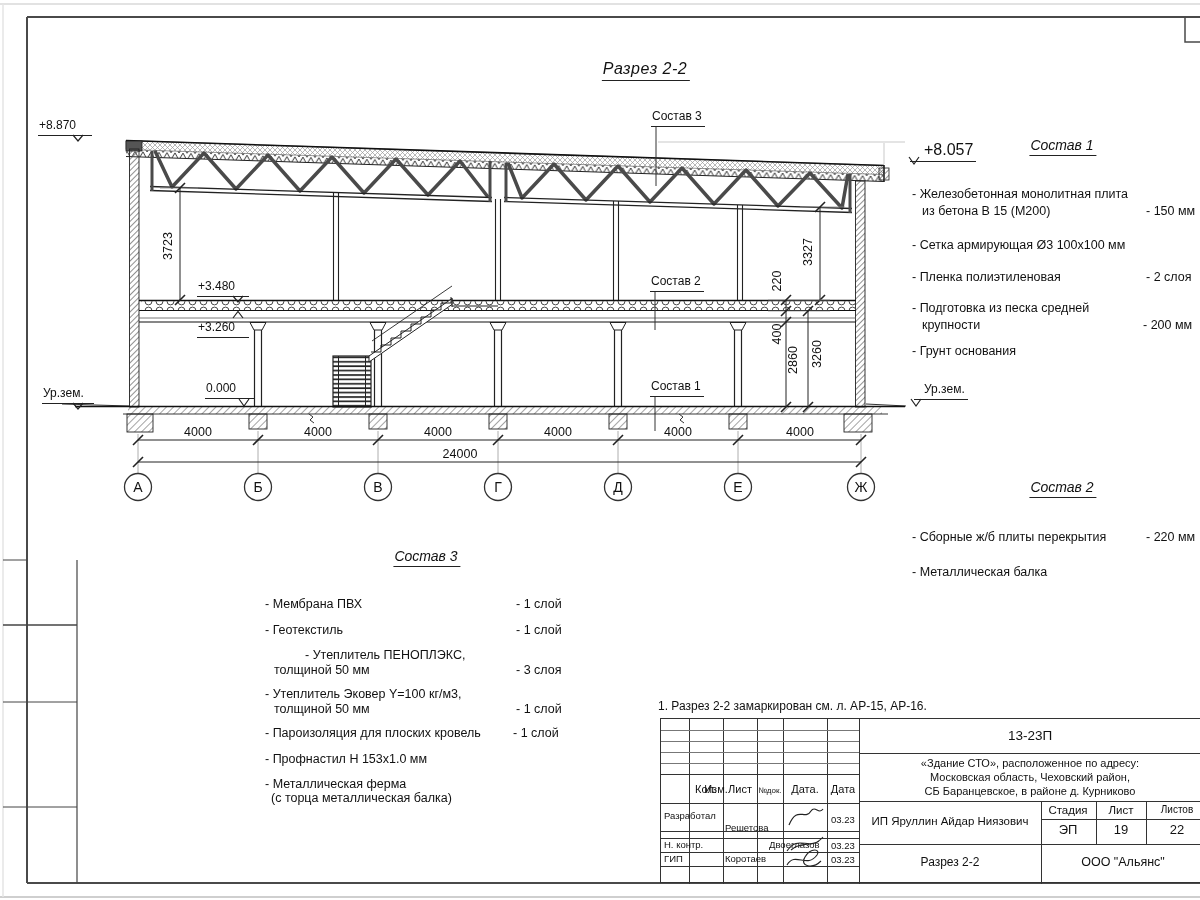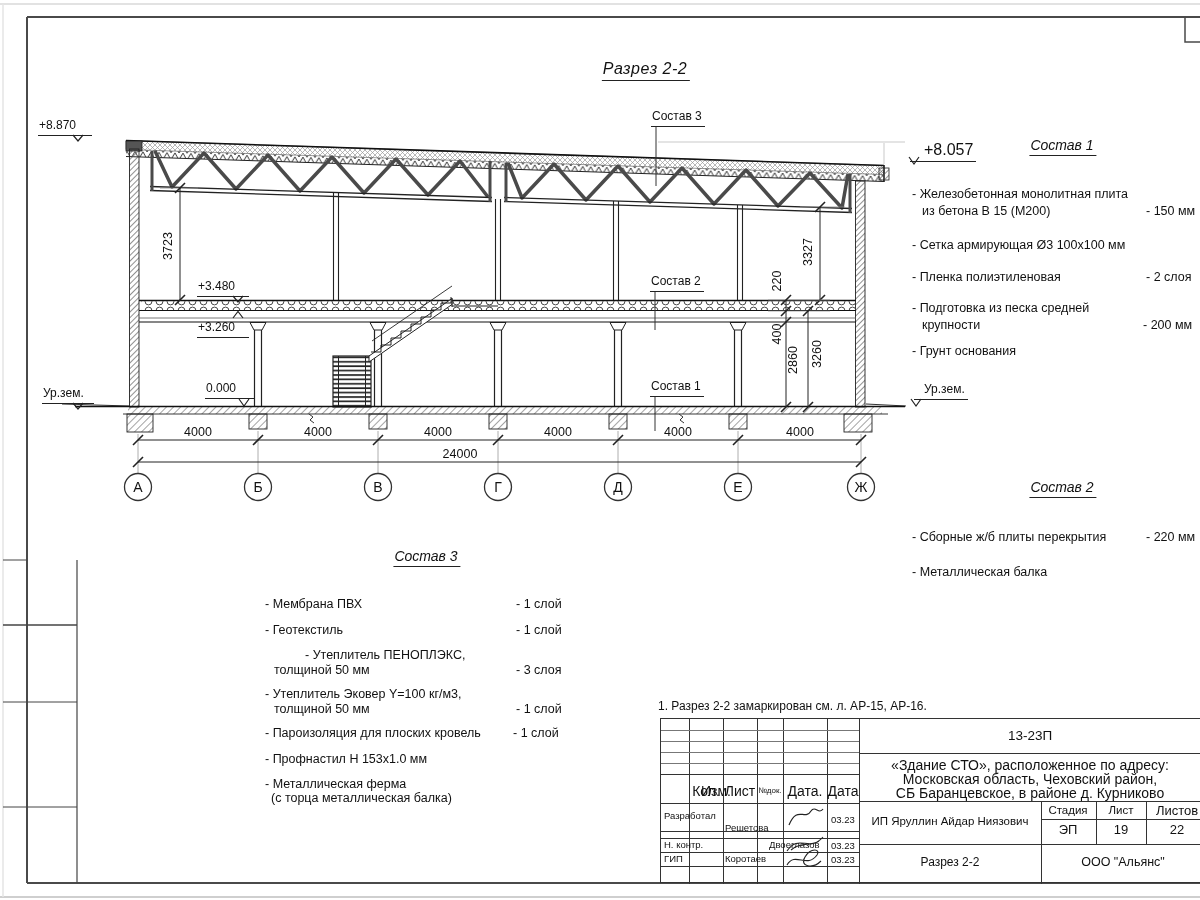--- a/index.html
+++ b/index.html
@@ -13,21 +13,21 @@
   .big{font-size:16px;letter-spacing:.5px;}
   .spec-title{font-size:14px;}
   .qty{font-size:12.5px;}
   .note{font-size:12px;}
   
   #tb{position:absolute;left:660px;top:718px;width:545px;height:165px;border-top:1.6px solid #333;border-left:1.6px solid #333;border-bottom:1.6px solid #333;box-sizing:border-box;}
   .hl,.vl{position:absolute;background:#333;}
   .hl{height:1px;}
   .vl{width:1px;}
   .hl.thin,.vl.thin{background:#777;}
-  #tb .t{font-size:14px;}
+  #tb .t{font-size:11px;}
   #tb .small{font-size:9.5px;}
   #tb .tiny{font-size:8px;}
   #tb .med{font-size:13.5px;}
 </style>
 </head>
 <body>
 
 <div id="page">
 
 <svg width="1200" height="900" viewBox="0 0 1200 900">
@@ -366,21 +366,21 @@
   <div class="t small" style="left:64px;top:135px;">Коротаев</div>
   <div class="t small" style="left:170px;top:136px;">03.23</div>
 
   <div class="t c med" style="left:369px;top:9px;">13-23П</div>
   <div class="t c" style="left:369px;top:38px;">«Здание СТО», расположенное по адресу:</div>
   <div class="t c" style="left:369px;top:52px;">Московская область, Чеховский район,</div>
   <div class="t c" style="left:369px;top:66px;">СБ Баранцевское, в районе д. Курниково</div>
   <div class="t c" style="left:289px;top:96px;font-size:11.5px;text-align:right;">ИП Яруллин Айдар Ниязович</div>
   <div class="t c" style="left:407px;top:85px;font-size:11.5px;">Стадия</div>
   <div class="t c" style="left:460px;top:85px;font-size:11.5px;">Лист</div>
-  <div class="t c" style="left:516px;top:85px;font-size:13px;">Листов</div>
+  <div class="t c" style="left:516px;top:85px;font-size:10px;">Листов</div>
   <div class="t c" style="left:407px;top:104px;font-size:13px;">ЭП</div>
   <div class="t c" style="left:460px;top:104px;font-size:13px;">19</div>
   <div class="t c" style="left:516px;top:104px;font-size:13px;">22</div>
   <div class="t c" style="left:289px;top:137px;font-size:12px;">Разрез 2-2</div>
   <div class="t c" style="left:462px;top:136px;font-size:12.5px;">ООО "Альянс"</div>
 
   <svg width="545" height="165" style="left:0;top:0;pointer-events:none;">
     <path d="M128,106 C136,86 144,102 150,92 C154,86 158,96 162,90" fill="none" stroke="#222" stroke-width="1.2"></path>
     <path d="M126,132 C138,114 148,134 162,118 M130,131 C140,122 150,128 158,122" fill="none" stroke="#222" stroke-width="1.1"></path>
     <path d="M126,146 C134,132 146,150 156,136 C160,130 150,128 144,138 C138,148 152,150 160,142" fill="none" stroke="#222" stroke-width="1.1"></path>

